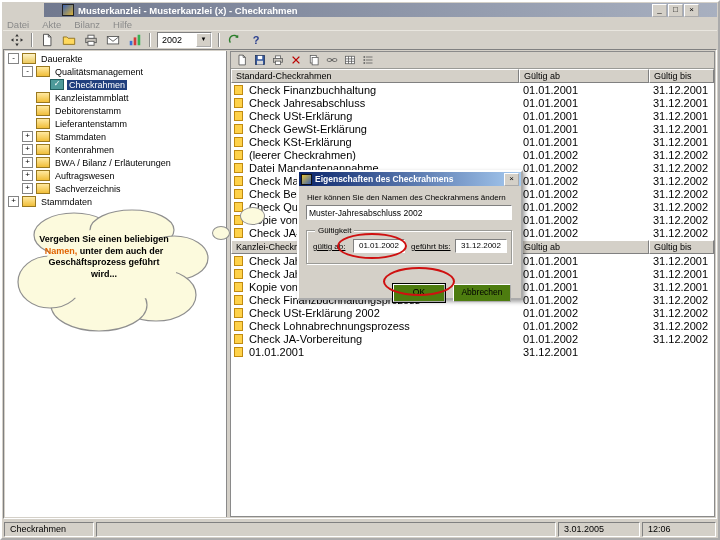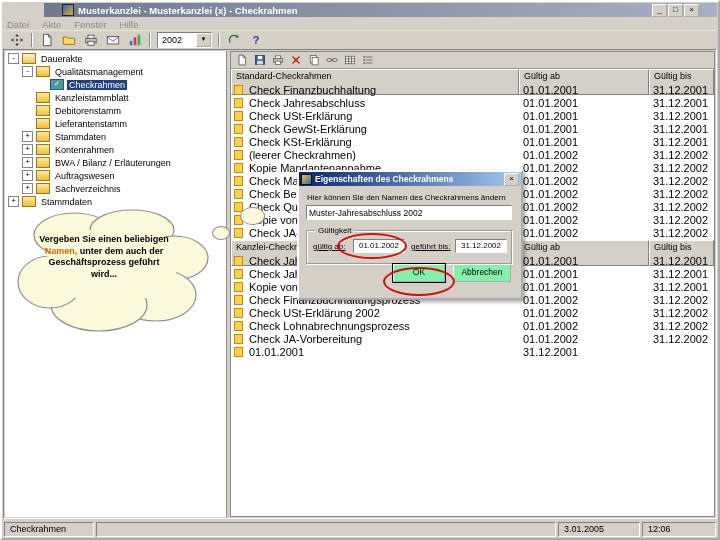--- a/index.html
+++ b/index.html
@@ -47,21 +47,21 @@
   .ti-check::after{content:"✓";}
   .tree-label{padding:0 2px;}
   .tree-item.sel .tree-label{background:#21407e;color:#fff;}
 
   .right-panel{position:absolute;left:226px;top:1px;right:1px;bottom:1px;background:#fff;border:1px solid #8a8a8a;}
   .panel-toolbar{position:absolute;left:0;right:0;top:0;height:16px;background:#d4d0c8;
     border-bottom:1px solid #9a9a96;display:flex;align-items:center;padding-left:2px;}
   .ptbtn{width:18px;height:14px;display:flex;align-items:center;justify-content:center;}
   .ptbtn svg{width:12px;height:12px;}
 
-  .lv-header{position:absolute;left:0;right:0;height:26px;display:grid;grid-template-columns:288px 130px 1fr;}
+  .lv-header{position:absolute;left:0;right:0;height:14px;display:grid;grid-template-columns:288px 130px 1fr;}
   .hcell{background:#d4d0c8;border:1px solid;border-color:#fff #808080 #808080 #fff;
     font-size:9px;line-height:12px;padding:0 4px;white-space:nowrap;overflow:hidden;}
   .h1{top:17px;} .rows1{position:absolute;left:0;right:0;top:31px;}
   .h2{top:188px;} .rows2{position:absolute;left:0;right:0;top:202px;}
   .lv-row{display:grid;grid-template-columns:14px 274px 130px 1fr;height:13px;align-items:center;font-size:11px;}
   .row-bullet{width:7px;height:8px;background:#ffd24a;border:1px solid #c08a10;margin-left:3px;}
   .cell{padding-left:4px;white-space:nowrap;overflow:hidden;color:#000;}
 
   
   .statusbar{position:absolute;left:2px;right:2px;bottom:1px;height:16px;display:flex;gap:2px;align-items:center;background:#d4d0c8;}
@@ -79,21 +79,21 @@
   .dlg-label{position:absolute;left:8px;top:21px;font-size:8px;color:#000;white-space:nowrap;}
   .dlg-input{position:absolute;left:7px;top:33px;width:200px;height:13px;border:1px solid;
     border-color:#808080 #fff #fff #808080;background:#fff;font-size:8.5px;font-family:"Liberation Sans",sans-serif;padding:0 2px;}
   .dlg-group{position:absolute;left:7px;top:58px;width:204px;height:32px;border:1px solid #9a9a96;
     box-shadow:1px 1px 0 #fff, inset 1px 1px 0 #fff;}
   .dlg-legend{position:absolute;left:8px;top:-5px;background:#d4d0c8;font-size:8px;padding:0 3px;}
   .gb-lab{position:absolute;font-size:8px;top:11px;text-decoration:underline;}
   .gb-field{position:absolute;top:8px;width:50px;height:12px;background:#fff;border:1px solid;
     border-color:#808080 #fff #fff #808080;font-size:8px;line-height:12px;text-align:center;}
   .ab-lab{left:6px;} .ab-field{left:46px;} .bis-lab{left:104px;} .bis-field{left:148px;}
-  .dlg-btn{position:absolute;top:92px;height:16px;background:#86efac;border:1px outset #fff;
+  .dlg-btn{position:absolute;top:112px;height:16px;background:#4d7c0f;border:1px outset #fff;
     font-size:8.5px;text-align:center;line-height:14px;}
   .dlg-ok{left:94px;width:50px;box-shadow:0 0 0 1px #000;}
   .dlg-cancel{left:154px;width:56px;}
   .red-oval{position:absolute;border:2px solid #cf1010;border-radius:50%;z-index:60;pointer-events:none;}
   .oval-date{left:38px;top:61px;width:66px;height:22px;}
   .oval-ok{left:84px;top:95px;width:68px;height:25px;}
 
   
   .cloud-wrap{position:absolute;left:12px;top:198px;width:200px;height:140px;z-index:45;}
   .cloud-text{position:absolute;left:36px;top:232px;width:132px;text-align:center;
@@ -113,21 +113,21 @@
     <span class="title-text">Musterkanzlei - Musterkanzlei (x) - Checkrahmen</span>
     <span class="winbtn">_</span>
     <span class="winbtn">□</span>
     <span class="winbtn">×</span>
   </div>
 
   <div class="menubar">
 
   <span class="menu-item">Datei</span>
       <span class="menu-item">Akte</span>
-      <span class="menu-item">Fenster</span>
+      <span class="menu-item">Bilanz</span>
       <span class="menu-item">Hilfe</span>
     </div>
 
   <div class="toolbar">
     <span class="tbtn">
       <svg viewBox="0 0 16 16">
           <path fill="#333" d="M8 1l2 3H6zM8 15l-2-3h4zM1 8l3-2v4zM15 8l-3 2V6z"></path>
           <rect x="7" y="7" width="2" height="2" fill="#333"></rect>
         </svg>
       </span>
@@ -356,21 +356,21 @@
 
           <div class="lv-row">
             <span class="row-bullet"></span>
             <span class="cell">(leerer Checkrahmen)</span>
             <span class="cell">01.01.2002</span>
             <span class="cell">31.12.2002</span>
           </div>
 
           <div class="lv-row">
             <span class="row-bullet"></span>
-            <span class="cell">Kopie Mandantenannahme</span>
+            <span class="cell">Datei Mandantenannahme</span>
             <span class="cell">01.01.2002</span>
             <span class="cell">31.12.2002</span>
           </div>
 
           <div class="lv-row">
             <span class="row-bullet"></span>
             <span class="cell">Check Mandatsbeendigung</span>
             <span class="cell">01.01.2002</span>
             <span class="cell">31.12.2002</span>
           </div>

